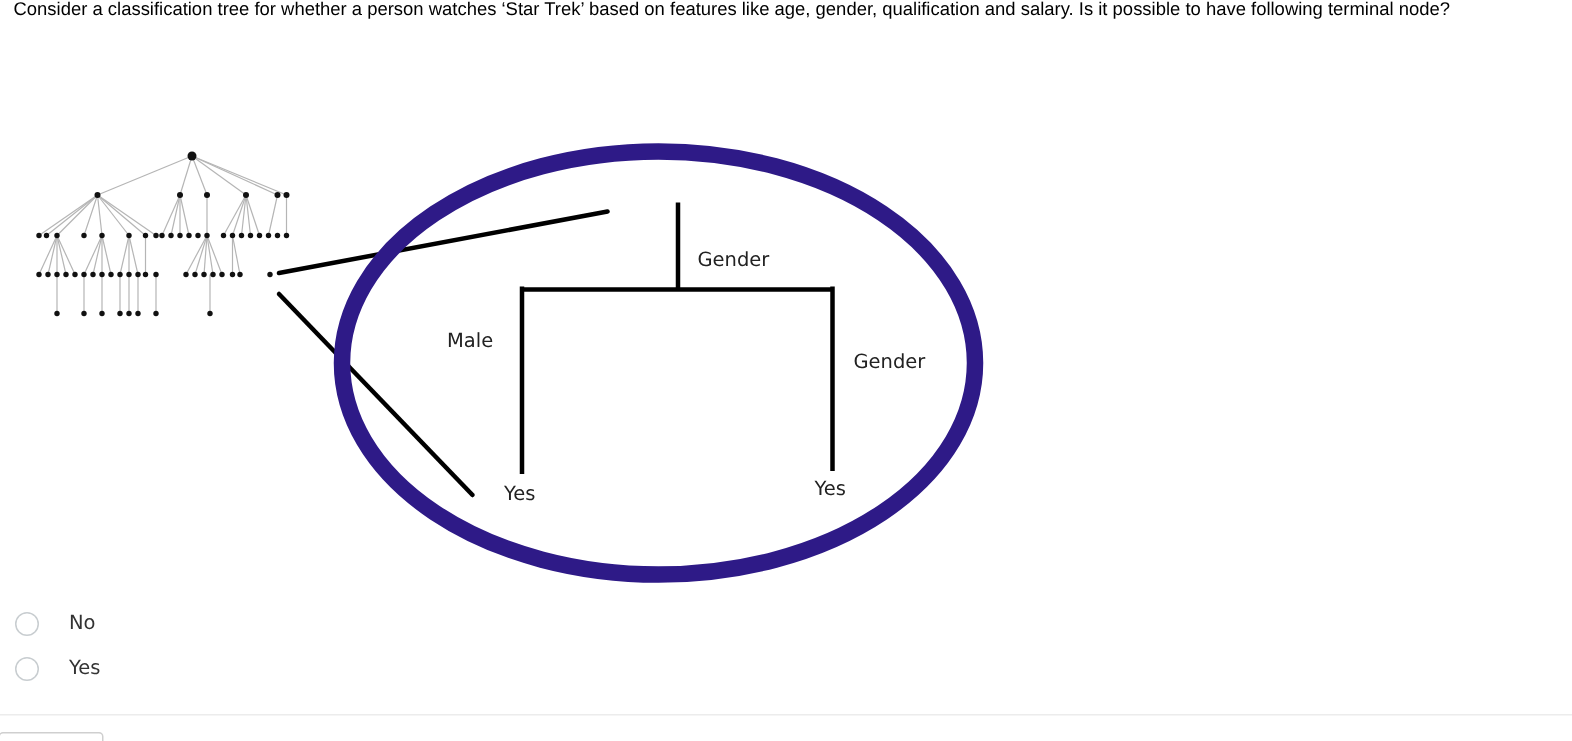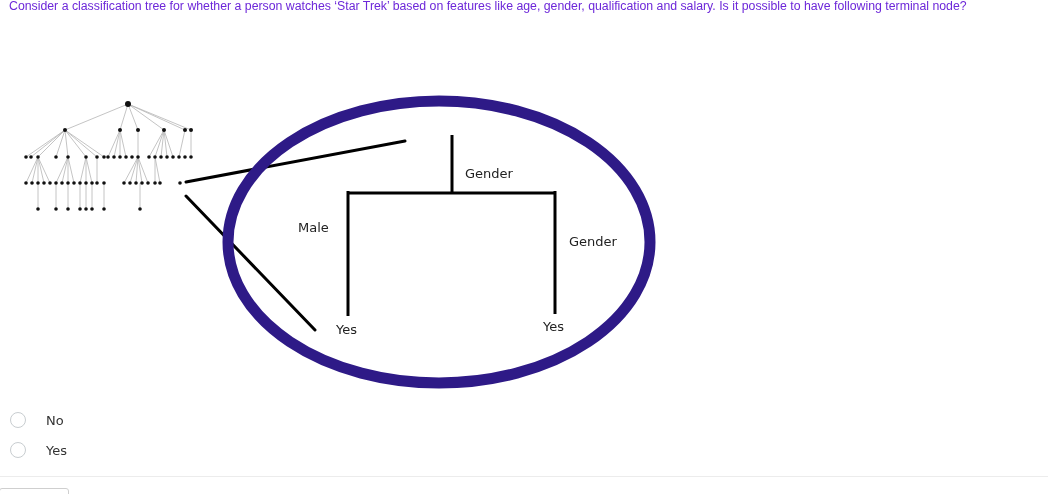--- a/index.html
+++ b/index.html
@@ -1,21 +1,21 @@
 <!DOCTYPE html>
 <html><head>
 <meta charset="utf-8">
 <style>
   html, body { margin:0; padding:0; background:#ffffff; }
   body { width:1048px; height:494px; position:relative; overflow:hidden; font-family:"Liberation Sans", sans-serif; }
-  .question { position:absolute; left:9px; top:-1px; font-size:12.3px; color:#6d28d9; white-space:nowrap; letter-spacing:0; }
+  .question { position:absolute; left:9px; top:-1px; font-size:12.3px; color:#000000; white-space:nowrap; letter-spacing:0; }
   .figure { position:absolute; left:0; top:0; width:1004px; height:400px;padding-left:20px; }
   .figure svg { position:absolute; left:0; top:0; }
   .lbl { position:absolute; font-family:"DejaVu Sans", sans-serif; font-size:13px; color:#222; }
-  .option { position:absolute; left:10px; height:20px; display:flex; align-items:flex-end; cursor:pointer; }
+  .option { position:absolute; left:10px; height:20px; display:flex; align-items:flex-start; cursor:pointer; }
   .radio { width:16px; height:16px; border:1px solid #c8cdd0; border-radius:50%; box-sizing:border-box; background:#fff; }
   .opt-label { position:absolute; left:36px; font-size:13px; color:#333; font-family:"DejaVu Sans", sans-serif; white-space:nowrap; }
   .divider { position:absolute; left:0; top:476px; width:1048px; height:1px; background:#ececec; }
   .btn-stub { position:absolute; left:-1px; top:488px; width:70px; height:10px; border:1px solid #cfcfcf; border-radius:3px; box-sizing:border-box; background:#fff; }
 </style>
 </head>
 <body>
 
 <div class="question">Consider a classification tree for whether a person watches ‘Star Trek’ based on features like age, gender, qualification and salary. Is it possible to have following terminal node?</div>
 

